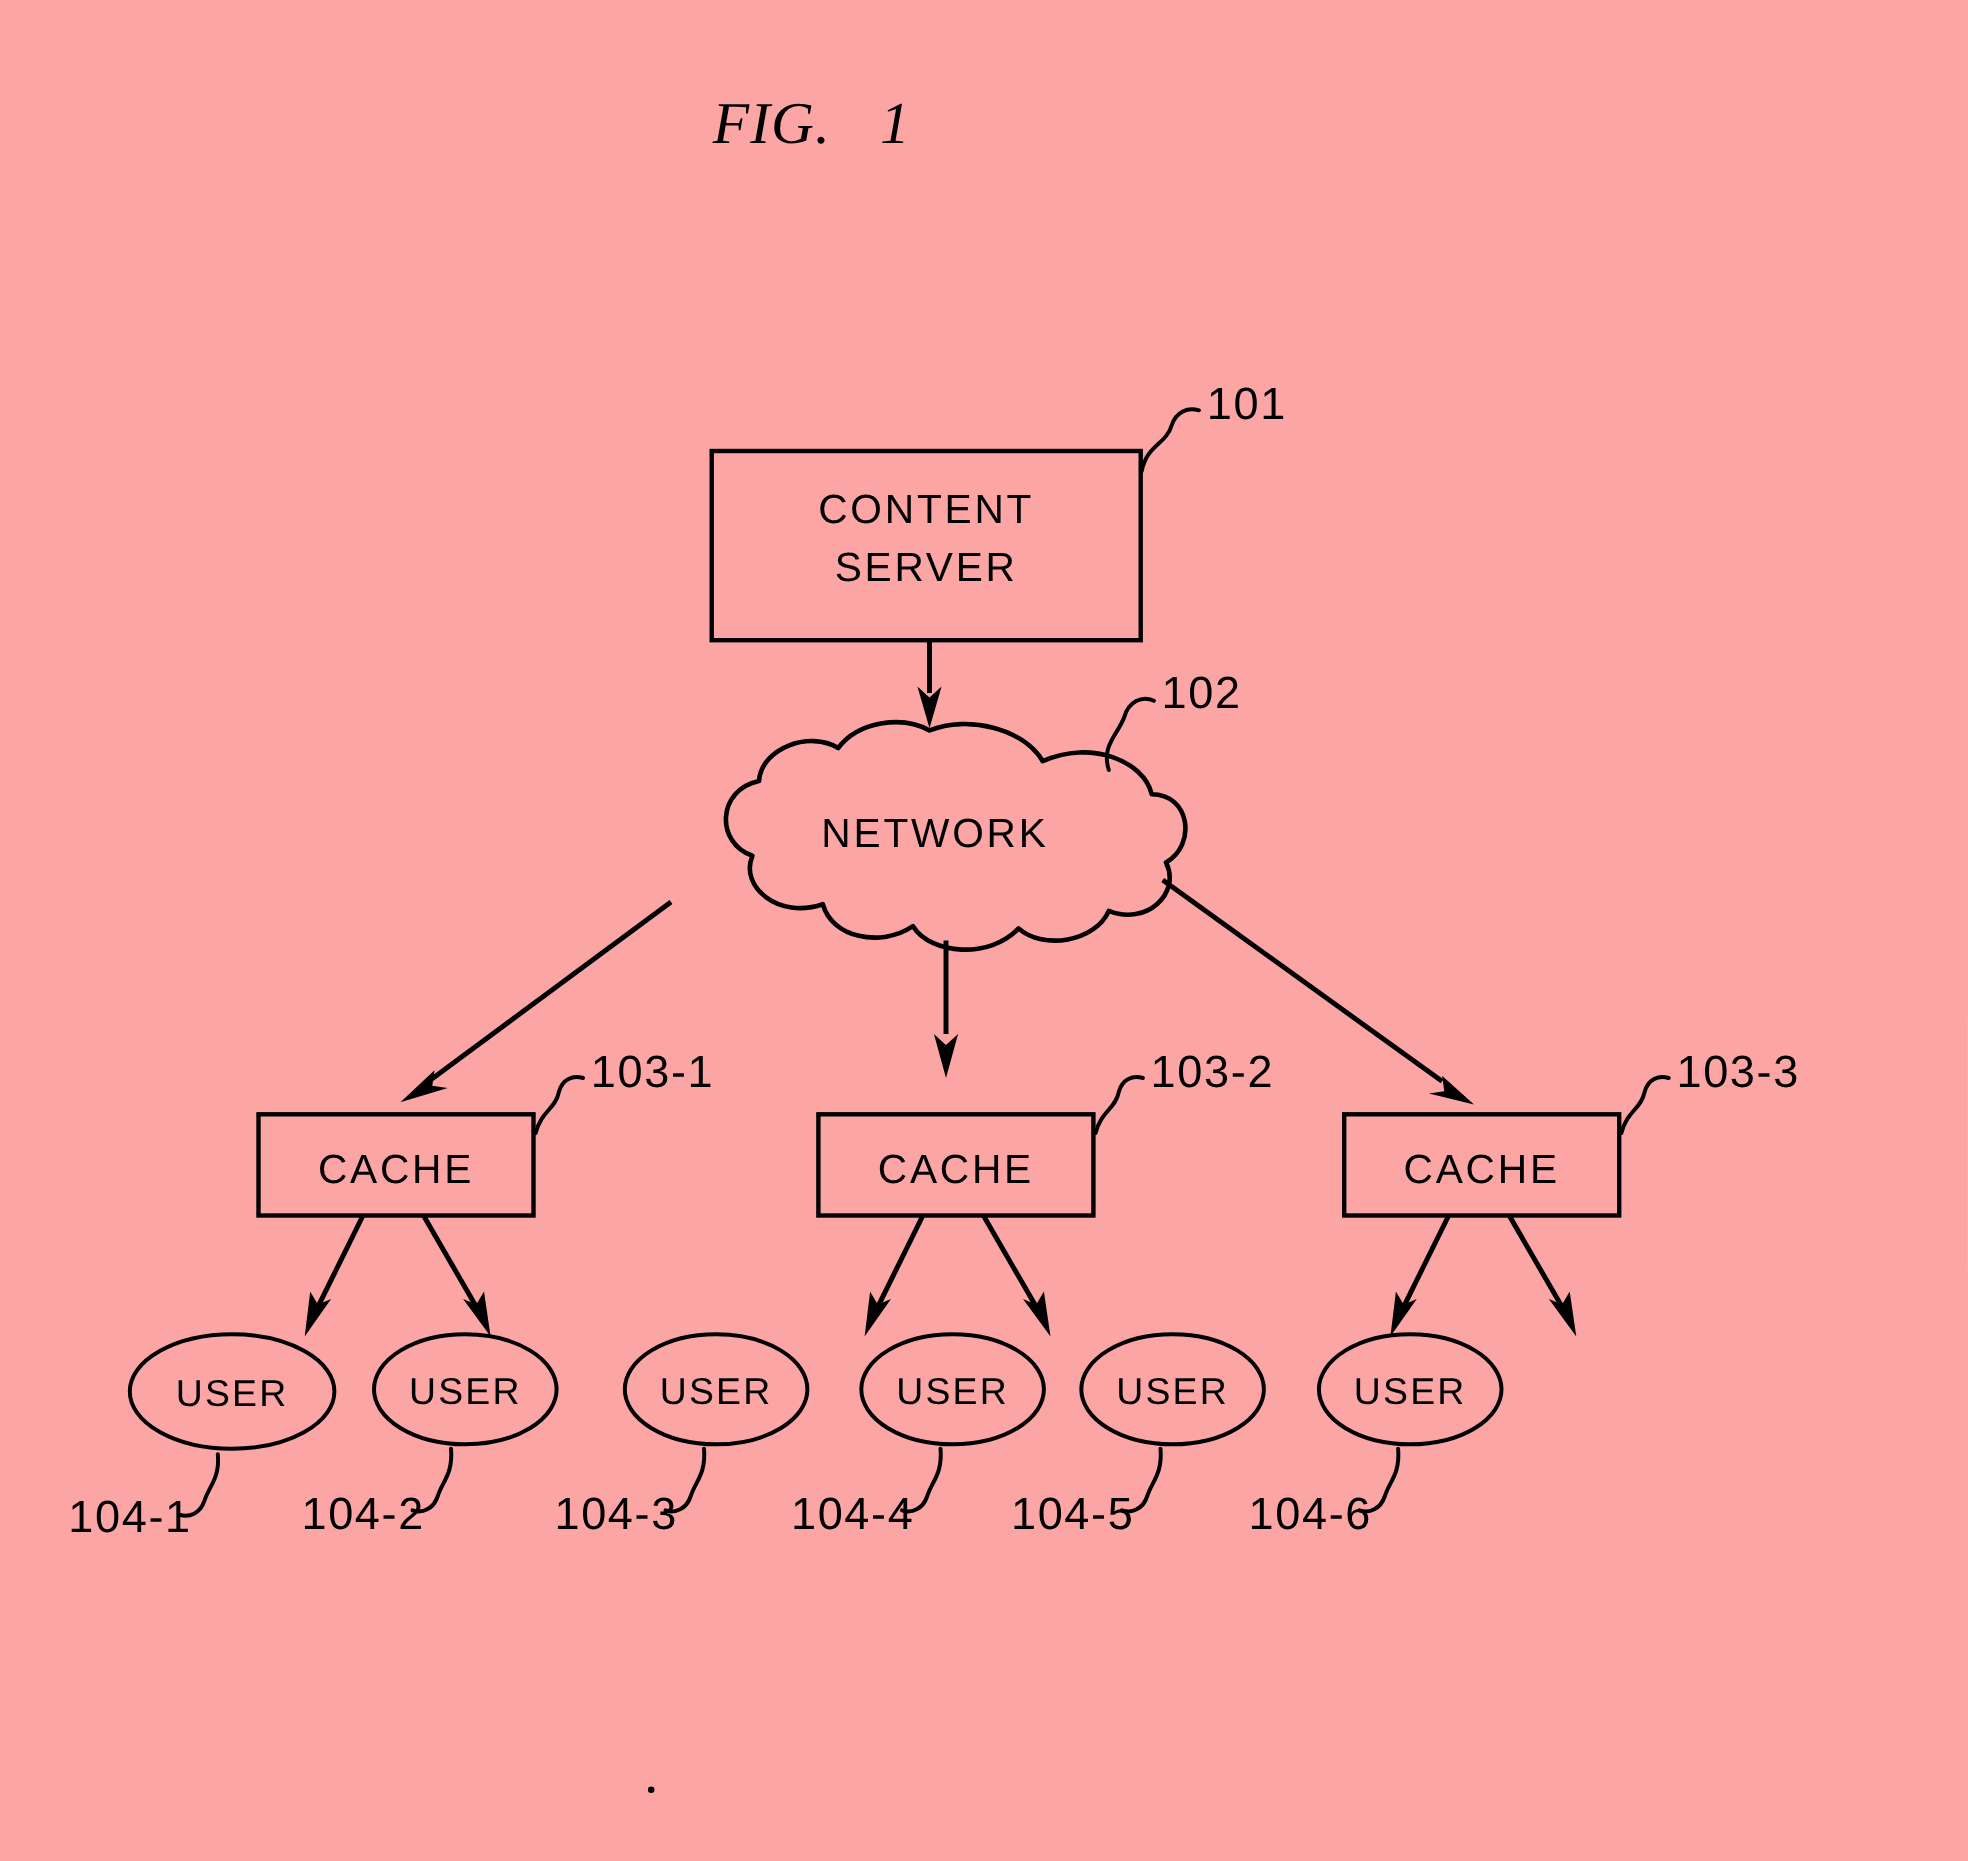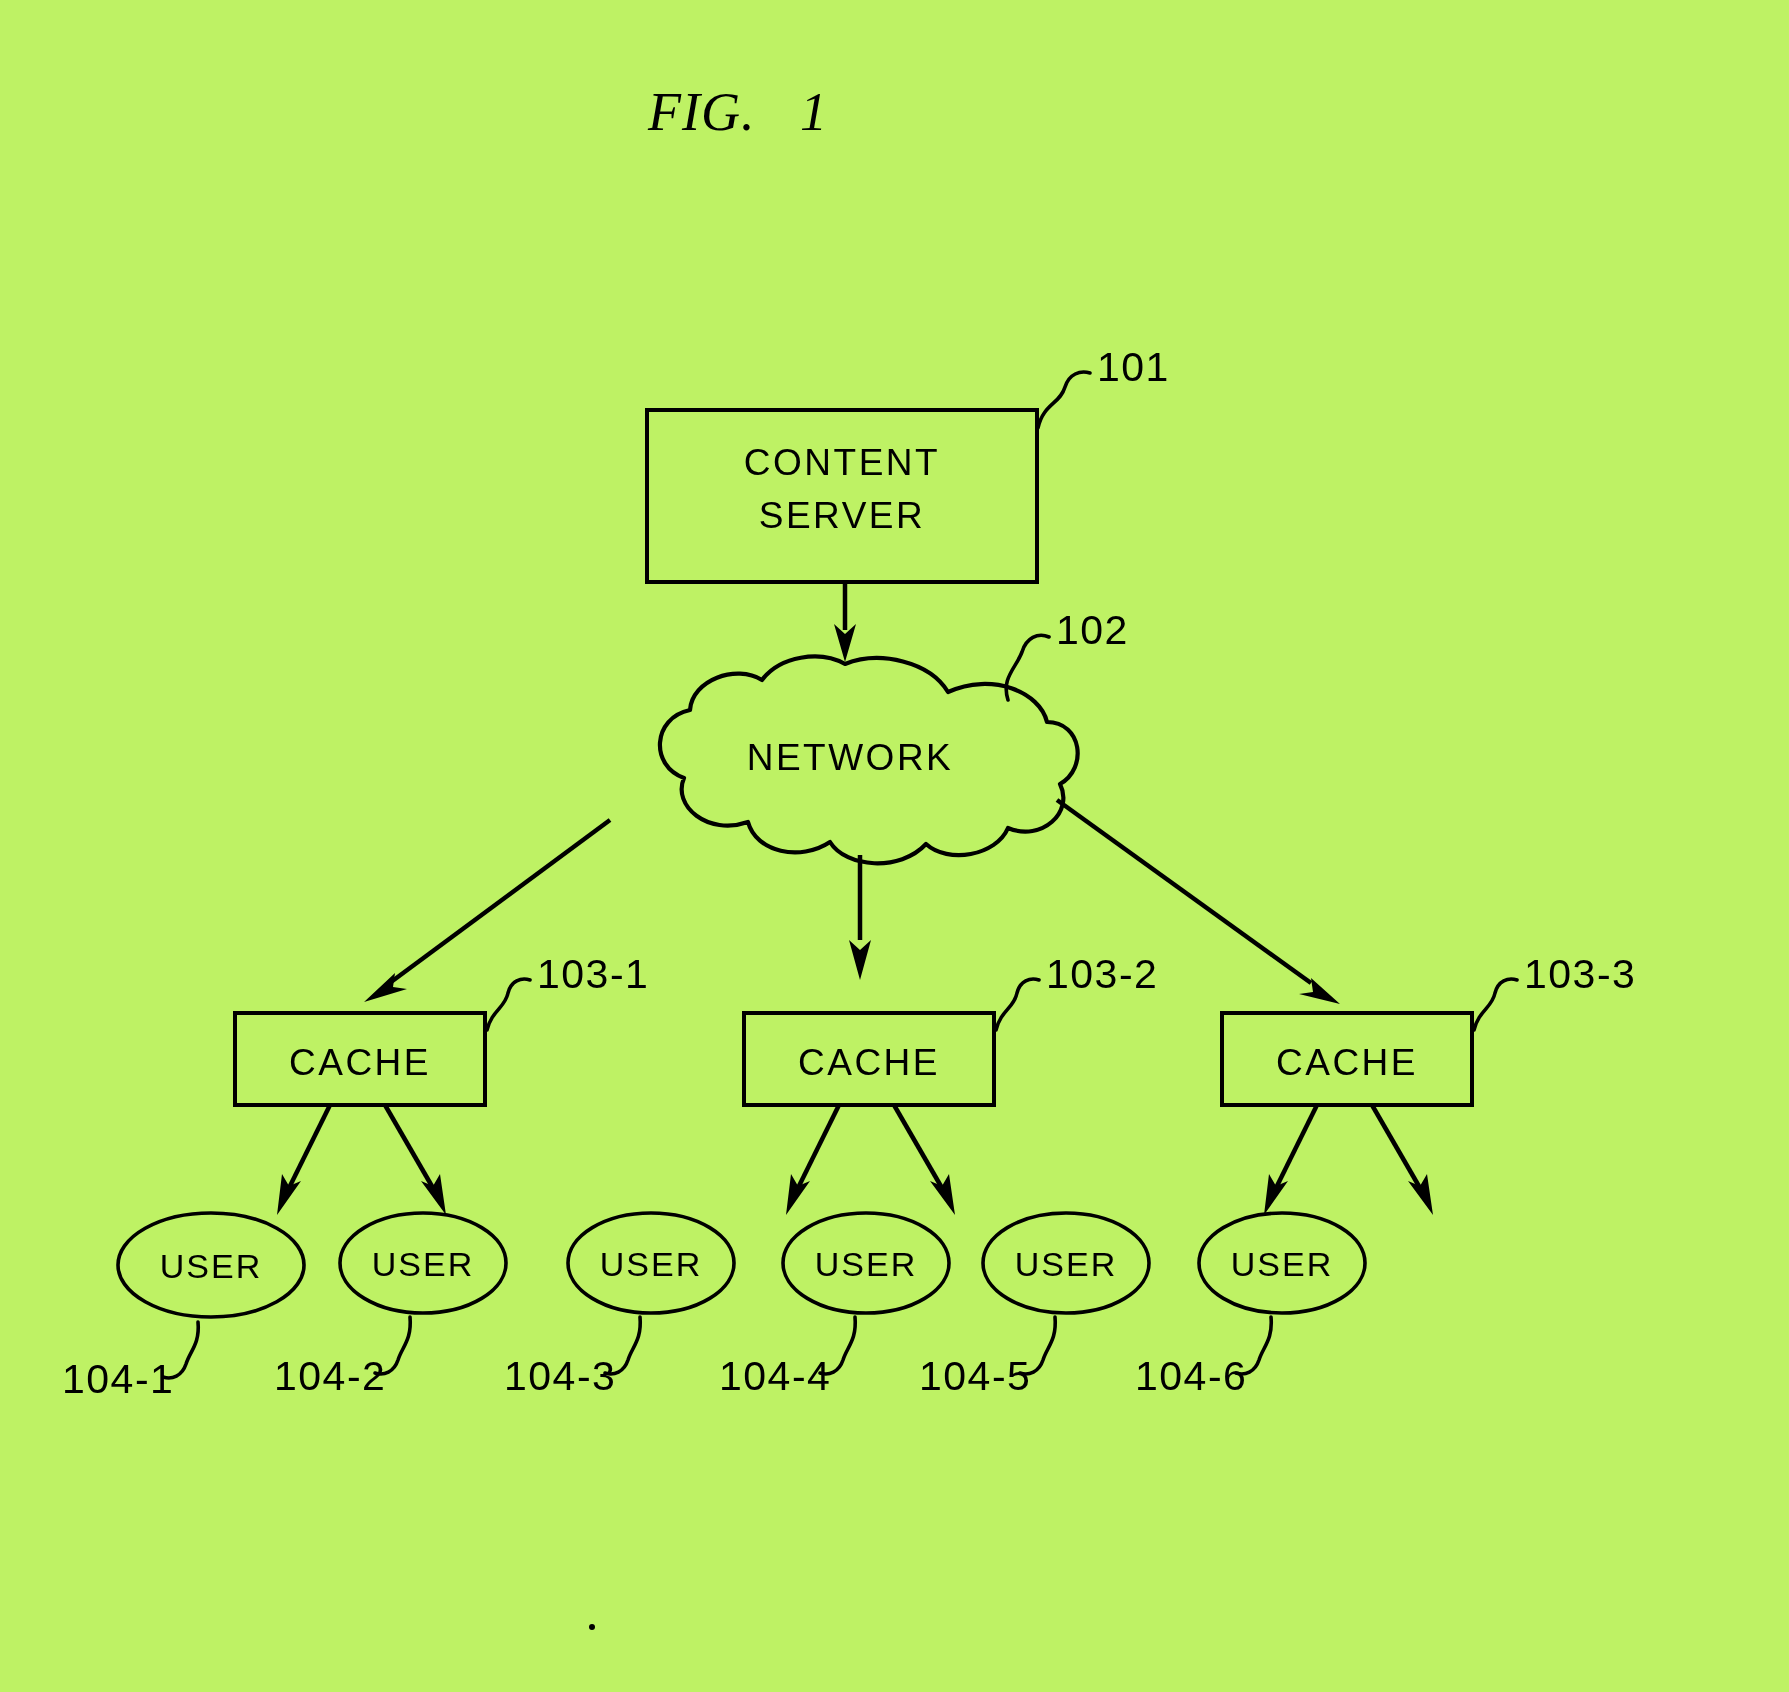--- a/index.html
+++ b/index.html
@@ -10,21 +10,21 @@
   body {
     width: 1789px;
     height: 1692px;
     position: relative;
     overflow: hidden;
     font-family: "Liberation Sans", sans-serif;
   }
   #figure-root {
     position: absolute;
     inset: 0;
-    background: #bef264;
+    background: #fca5a5;
   }
   svg.diagram {
     position: absolute;
     top: 0;
     left: 0;
     width: 1789px;
     height: 1692px;
     display: block;
   }
   .fig-title {

